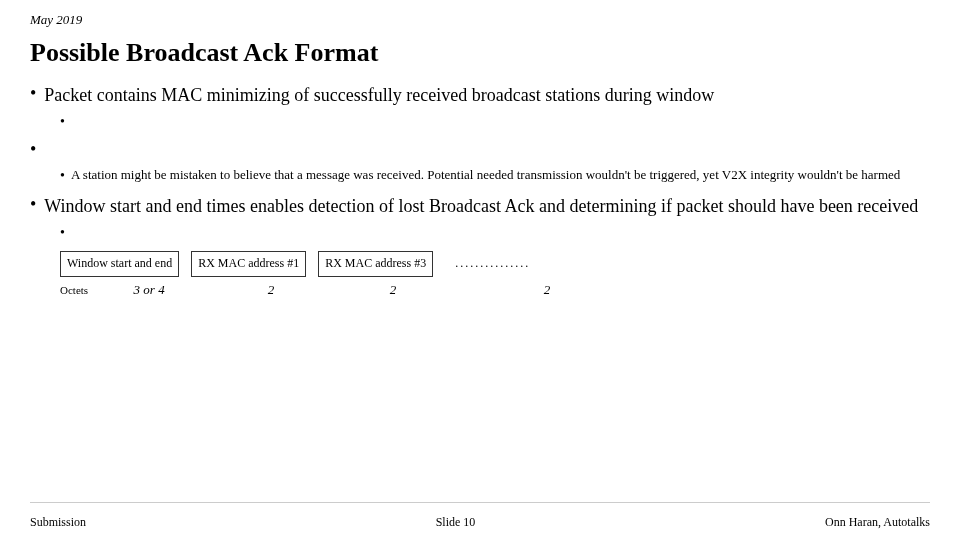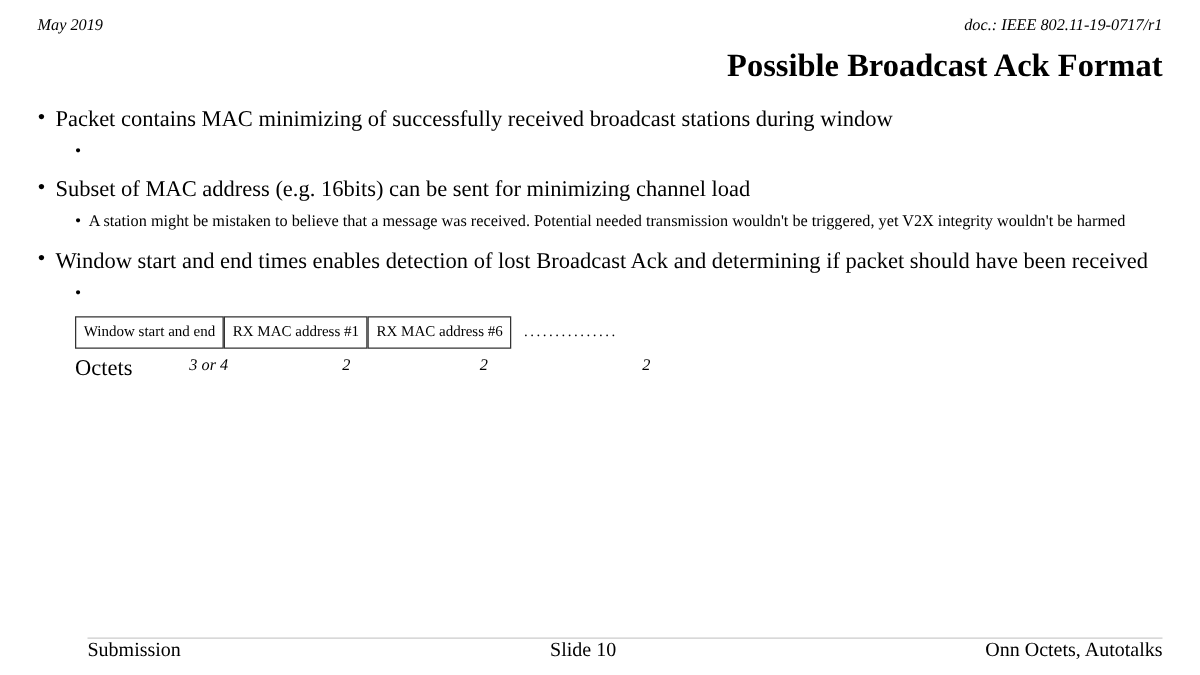--- a/index.html
+++ b/index.html
@@ -20,21 +20,21 @@
     }
     .header {
       display: flex;
       justify-content: space-between;
       align-items: flex-start;
       font-size: 13px;
       font-style: italic;
       margin-bottom: 4px;
     }
     .title {
-      text-align: right;
+      text-align: left;
       font-size: 26px;
       font-weight: bold;
       margin: 6px 0 14px 0;
     }
     .content {
       flex: 1;
       font-size: 14px;
       line-height: 1.45;
     }
     .bullet-main {
@@ -72,21 +72,21 @@
     .section {
       margin-bottom: 6px;
     }
     .table-section {
       margin-top: 8px;
       margin-left: 30px;
     }
     .table-wrapper {
       display: flex;
       align-items: center;
-      gap: 0;
+      gap: 12px;
       margin-bottom: 2px;
     }
     .table-cell {
       border: 1px solid #333;
       padding: 3px 6px;
       font-size: 12px;
       text-align: center;
       white-space: nowrap;
     }
     .dots-cell {
@@ -97,55 +97,52 @@
     .octet-val {
       font-size: 13px;
       text-align: center;
       padding: 2px 0;
       font-style: italic;
     }
     .footer {
       display: flex;
       justify-content: space-between;
       align-items: center;
-      font-size: 16px;
+      font-size: 12px;
       border-top: 1px solid #ccc;
-      padding-top: 1px;
+      padding-top: 12px;
       margin-top: 4px;
-      margin-left: 40px;
     }
   </style>
 </head>
 <body>
 
 <div class="slide">
 
   <div class="header">
     <span>May 2019</span>
-    <span>doc.: IEEE 802.11-19-0717/r1</span>
   </div>
 
   <div class="title">Possible Broadcast Ack Format</div>
 
   <div class="content">
 
     <div class="section">
       <div class="bullet-main">
         <span class="dot">•</span>
         <span class="text large">Packet contains MAC minimizing of successfully received broadcast stations during window</span>
       </div>
       <div class="sub-bullet">
         <span class="dot">•</span>
       </div>
     </div>
 
     <div class="section">
       <div class="bullet-main">
         <span class="dot">•</span>
-        <span class="text large">Subset of MAC address (e.g. 16bits) can be sent for minimizing channel load</span>
       </div>
       <div class="sub-bullet">
         <span class="dot">•</span>
         <span class="text">A station might be mistaken to believe that a message was received. Potential needed transmission wouldn't be triggered, yet V2X integrity wouldn't be harmed</span>
       </div>
     </div>
 
     <div class="section">
       <div class="bullet-main">
         <span class="dot">•</span>
@@ -153,37 +150,37 @@
       </div>
       <div class="sub-bullet">
         <span class="dot">•</span>
       </div>
 
       <div class="table-section">
 
         <div class="table-wrapper">
           <span class="table-cell" style="min-width:110px;">Window start and end</span>
           <span class="table-cell" style="min-width:110px;">RX MAC address #1</span>
-          <span class="table-cell" style="min-width:110px;">RX MAC address #6</span>
+          <span class="table-cell" style="min-width:110px;">RX MAC address #3</span>
           <span class="dots-cell">...............</span>
         </div>
 
         <div style="display:flex; align-items:center;">
-          <span style="font-size:18px; margin-right:6px; font-style:normal;">Octets</span>
+          <span style="font-size:11px; margin-right:6px; font-style:normal;">Octets</span>
           <div class="table-wrapper">
             <span class="octet-val" style="min-width:110px;">3 or 4</span>
             <span class="octet-val" style="min-width:110px;">2</span>
             <span class="octet-val" style="min-width:110px;">2</span>
             <span class="dots-cell"></span>
             <span class="octet-val" style="min-width:110px;">2</span>
           </div>
         </div>
       </div>
     </div>
 
   </div>
 
   <div class="footer">
     <span>Submission</span>
     <span>Slide 10</span>
-    <span>Onn Octets, Autotalks</span>
+    <span>Onn Haran, Autotalks</span>
   </div>
 </div>
 
 </body></html>

